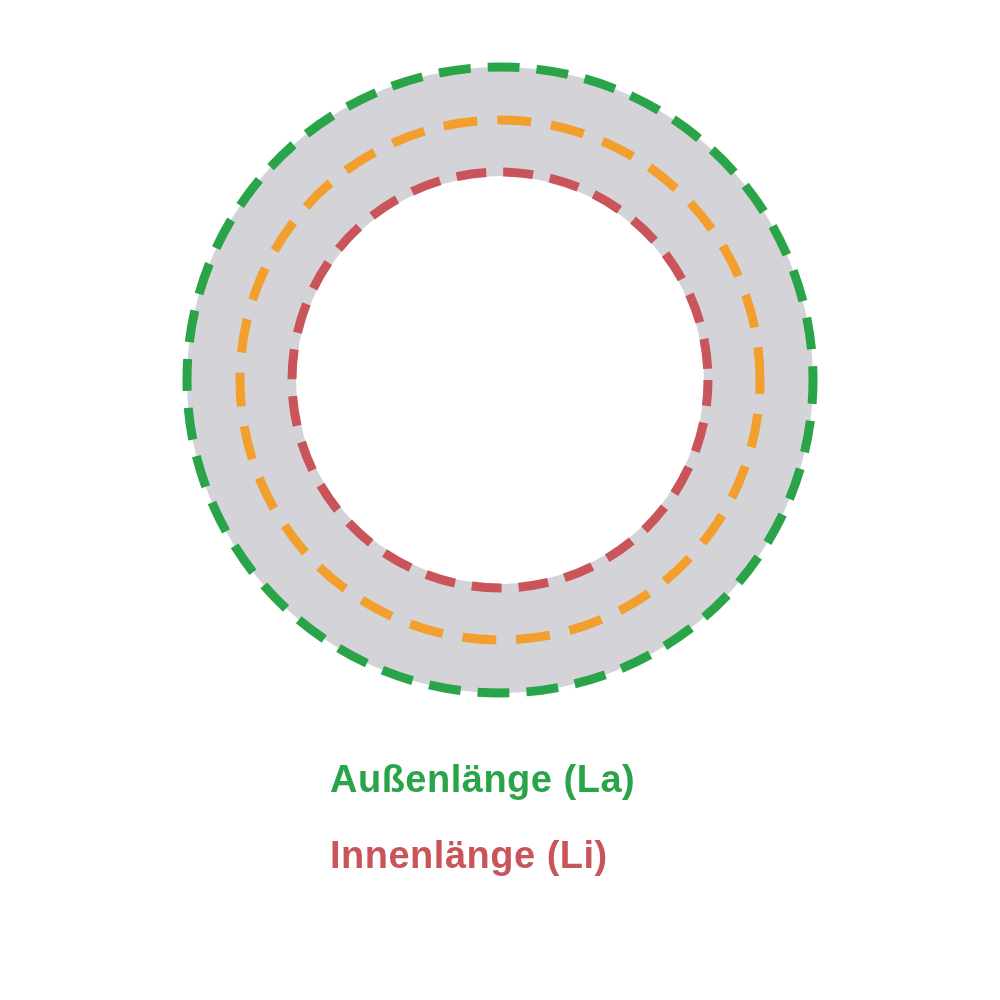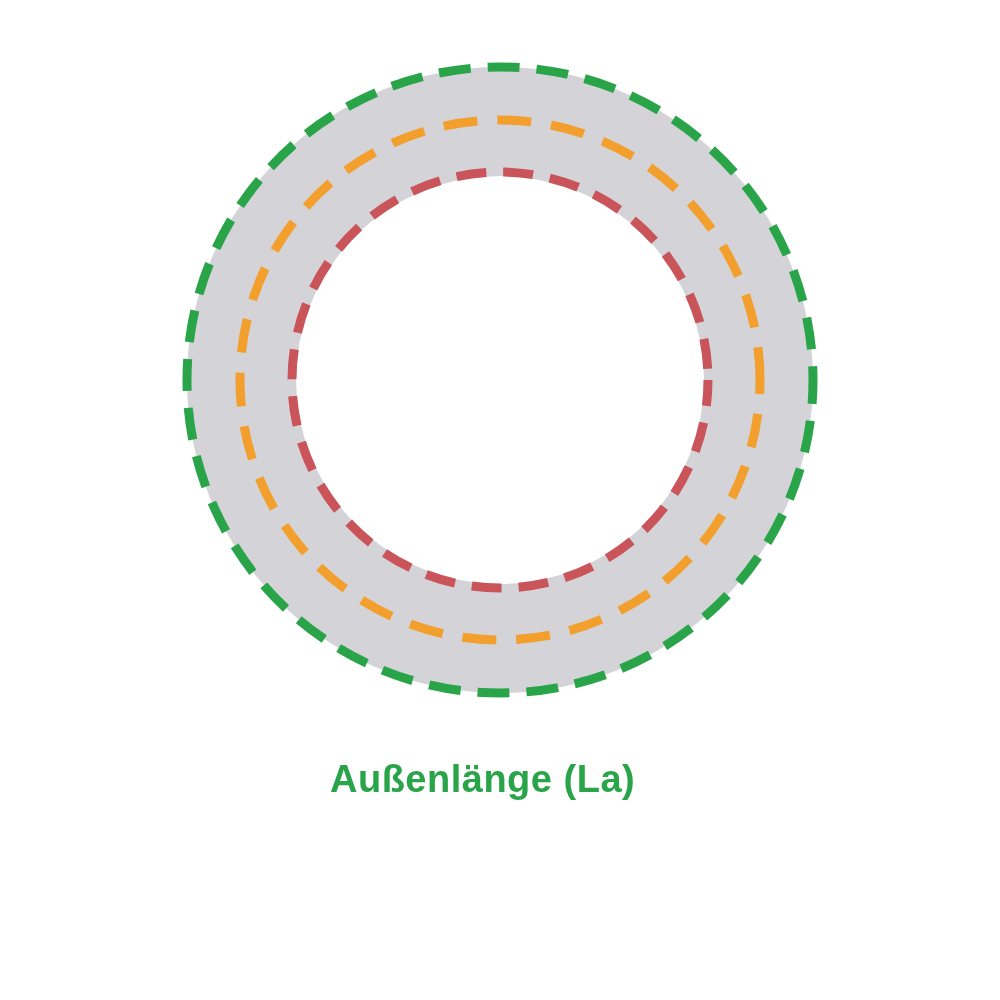--- a/index.html
+++ b/index.html
@@ -54,15 +54,16 @@
 
     <circle cx="500" cy="380" r="313" fill="none" stroke-width="9" stroke-dasharray="32 17" stroke-dashoffset="8" stroke="#29a449"></circle>
 
     <circle cx="500" cy="380" r="260" fill="none" stroke-width="9" stroke-dasharray="34 20" stroke-dashoffset="20" stroke="#f29f2d"></circle>
 
     <circle cx="500" cy="380" r="208" fill="none" stroke-width="9" stroke-dasharray="30 17" stroke-dashoffset="4" stroke="#c9545a"></circle>
   </svg>
 
   <div class="legend">
     <div class="legend-label" style="color: rgb(41, 164, 73);">Außenlänge (La)</div>
+    <div class="legend-label" style="color: rgb(201, 84, 90);">Innenlänge (Li)</div>
   </div>
 
 </div>
 
 </body></html>

